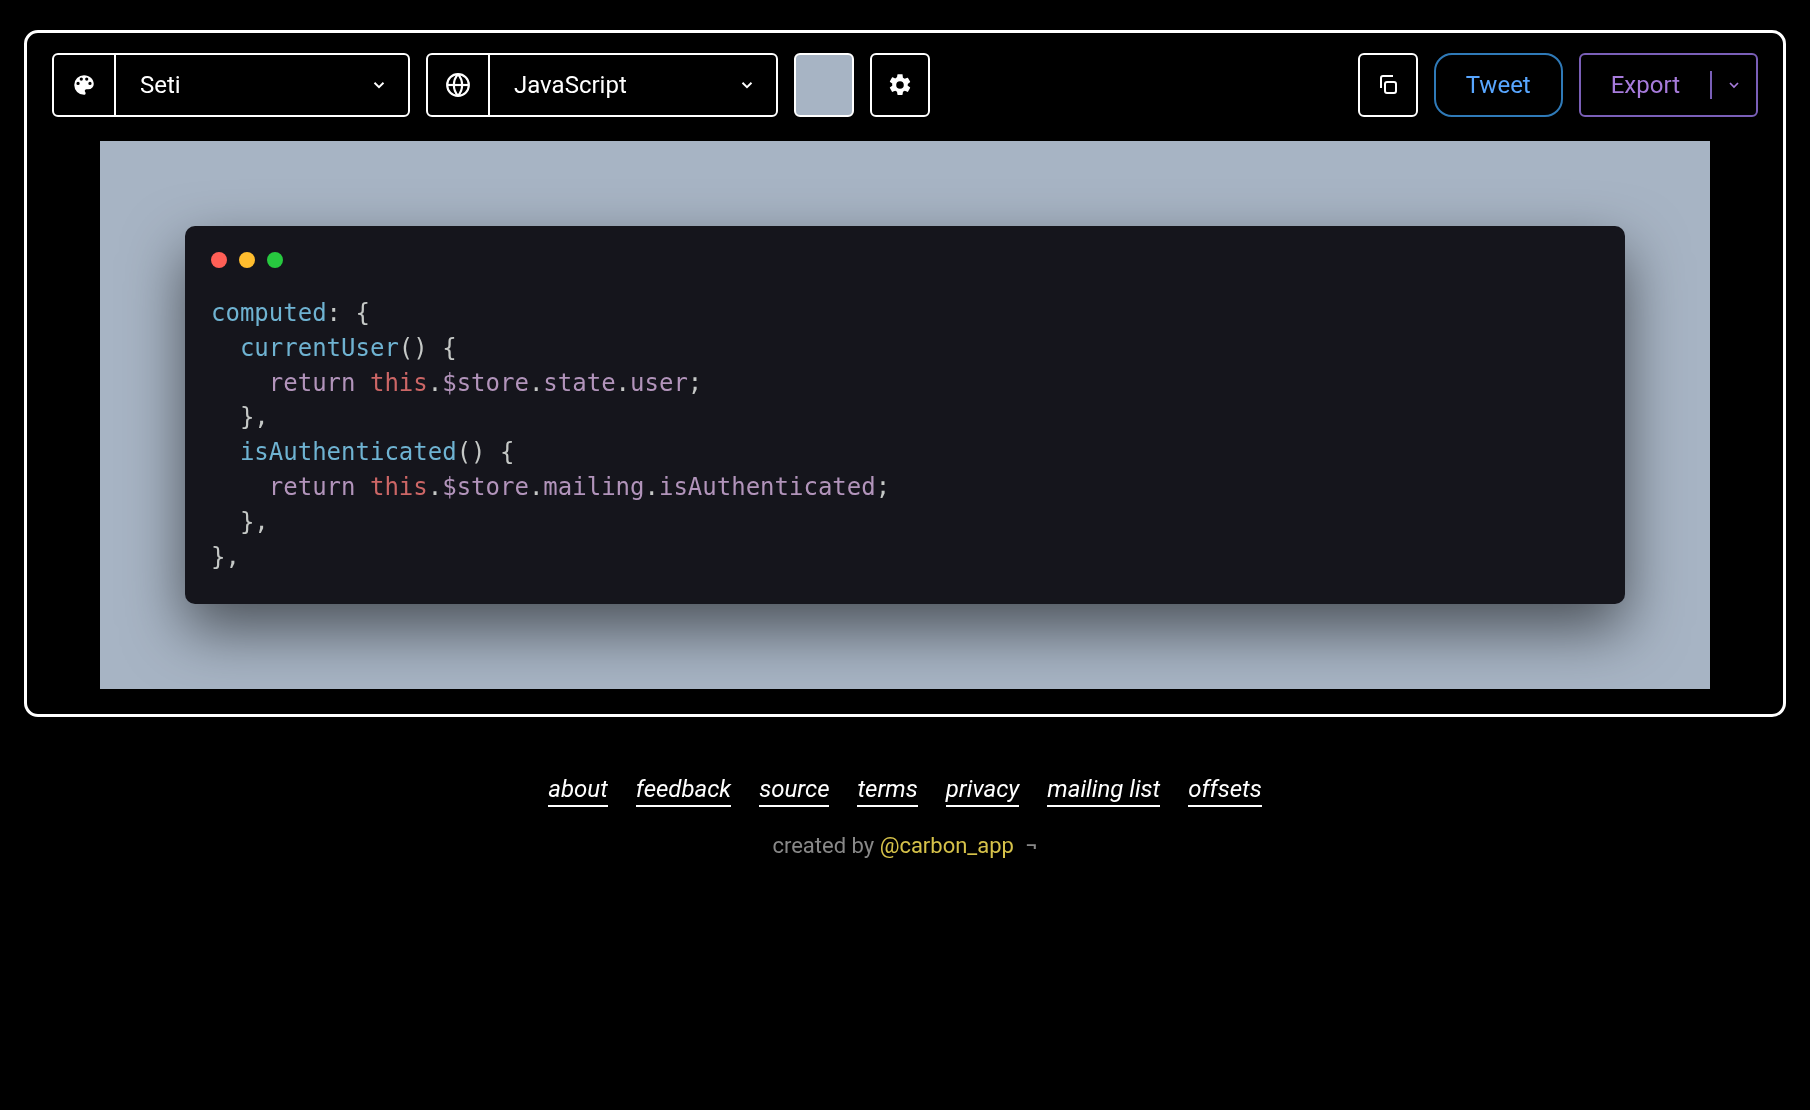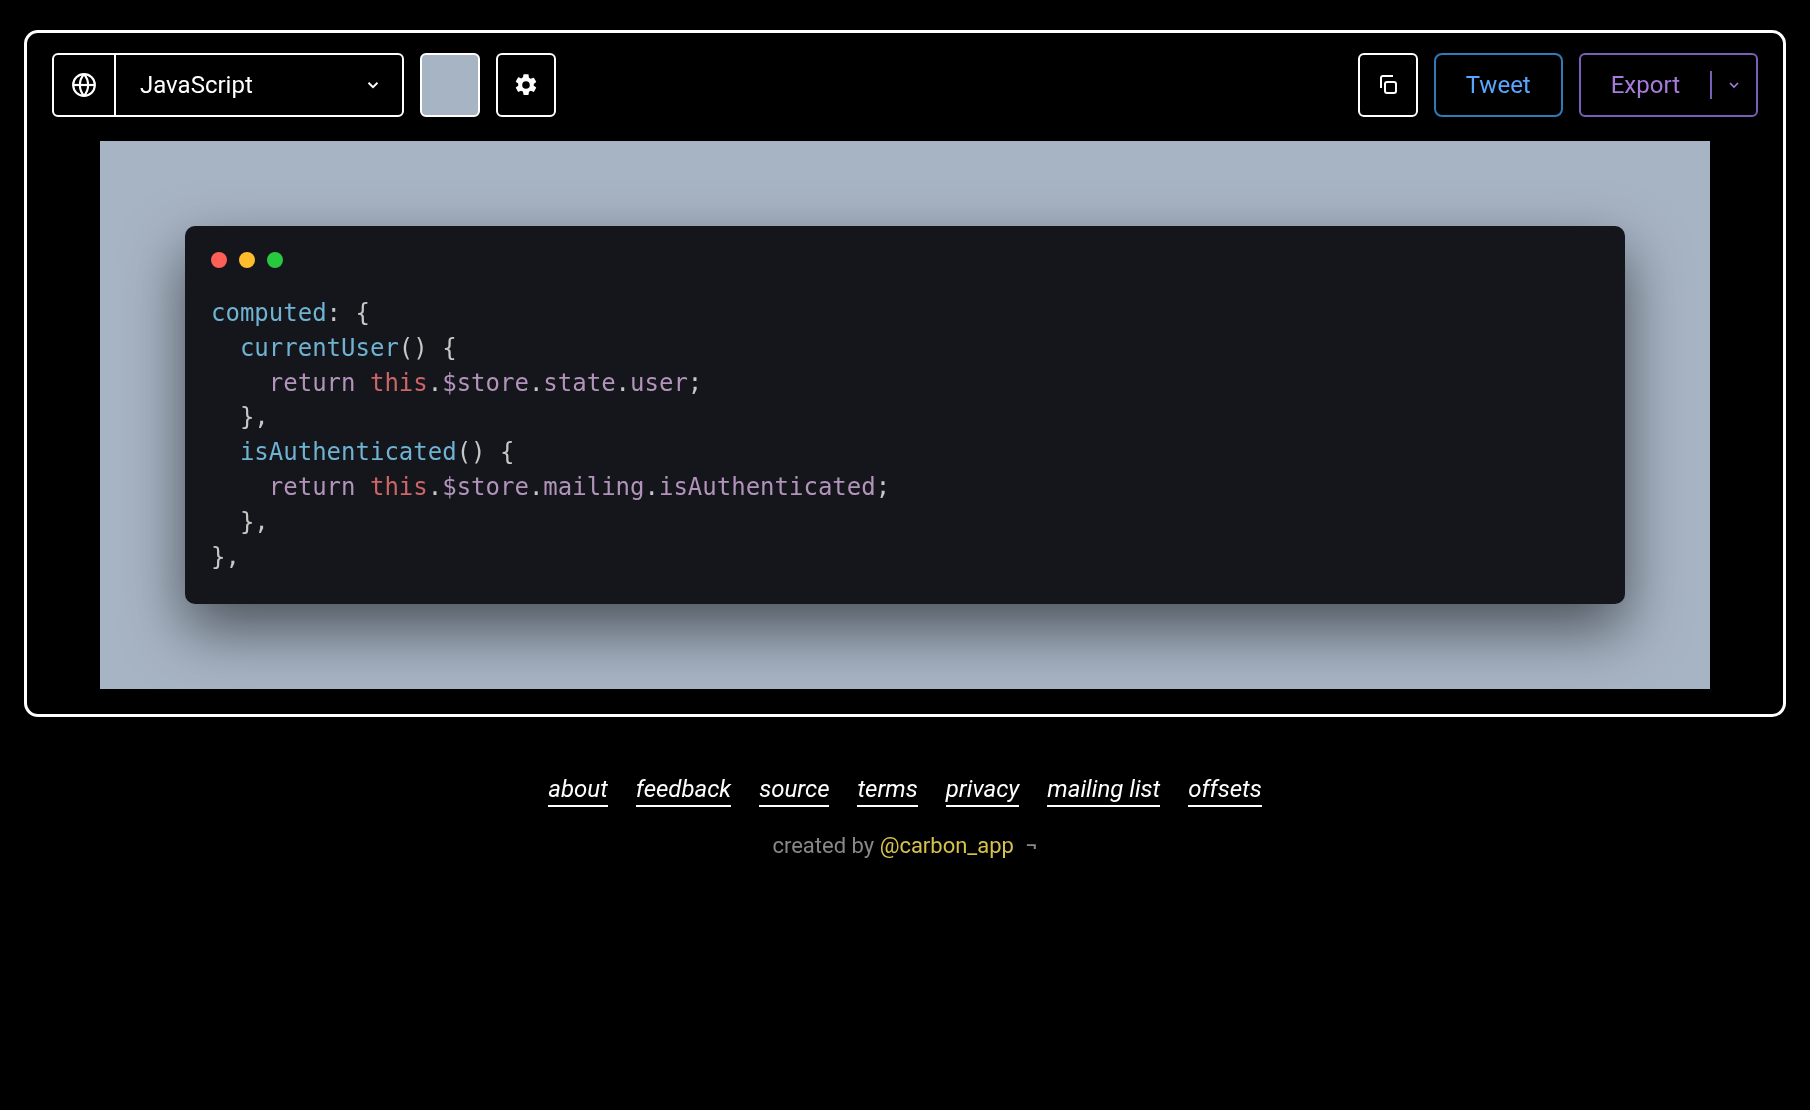--- a/index.html
+++ b/index.html
@@ -61,21 +61,21 @@
   }
   .icon-btn {
     width: 60px;
     display: flex;
     align-items: center;
     justify-content: center;
     cursor: pointer;
   }
   .tweet-btn {
     border: 2px solid #2f7ab8;
-    border-radius: 8px;
+    border-radius: 18px;
     color: #58a6ff;
     font-size: 24px;
     padding: 0 30px;
     display: flex;
     align-items: center;
     cursor: pointer;
     height: 64px;
     text-align: right;
   }
   .export-group {
@@ -173,20 +173,33 @@
 
   svg { display: block; }
 </style>
 </head>
 <body>
 
 <div class="main-frame">
 
   <div class="toolbar">
 
+    <div class="ctrl theme-dropdown">
+      <div class="ctrl-icon-cell">
+        <svg width="26" height="26" viewBox="0 0 24 24" fill="#fff">
+            <path d="M12 3a9 9 0 0 0 0 18c.83 0 1.5-.67 1.5-1.5 0-.39-.15-.74-.39-1.01-.23-.26-.38-.61-.38-.99 0-.83.67-1.5 1.5-1.5H16a5 5 0 0 0 5-5c0-4.42-4.03-8-9-8zm-5.5 9a1.5 1.5 0 1 1 0-3 1.5 1.5 0 0 1 0 3zm3-4a1.5 1.5 0 1 1 0-3 1.5 1.5 0 0 1 0 3zm5 0a1.5 1.5 0 1 1 0-3 1.5 1.5 0 0 1 0 3zm3 4a1.5 1.5 0 1 1 0-3 1.5 1.5 0 0 1 0 3z"></path>
+          </svg>
+      </div>
+      <div class="dropdown-label">Seti</div>
+      <div class="dropdown-chevron">
+        <svg width="18" height="18" viewBox="0 0 24 24" fill="none" stroke="#fff" stroke-width="2.5">
+            <polyline points="6 9 12 15 18 9"></polyline>
+          </svg>
+      </div>
+    </div>
 
     <div class="ctrl lang-dropdown">
       <div class="ctrl-icon-cell">
         <svg width="26" height="26" viewBox="0 0 24 24" fill="none" stroke="#fff" stroke-width="2">
             <circle cx="12" cy="12" r="10"></circle>
             <line x1="2" y1="12" x2="22" y2="12"></line>
             <path d="M12 2a15 15 0 0 1 0 20M12 2a15 15 0 0 0 0 20"></path>
           </svg>
       </div>
       <div class="dropdown-label">JavaScript</div>

